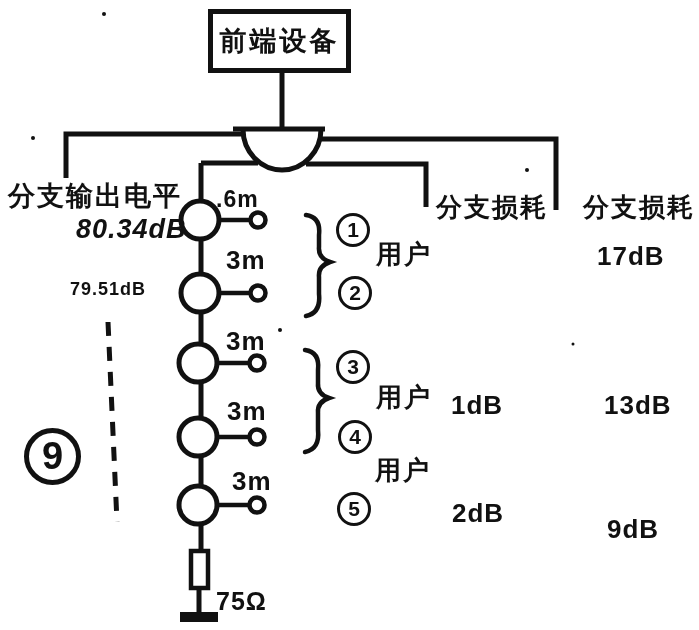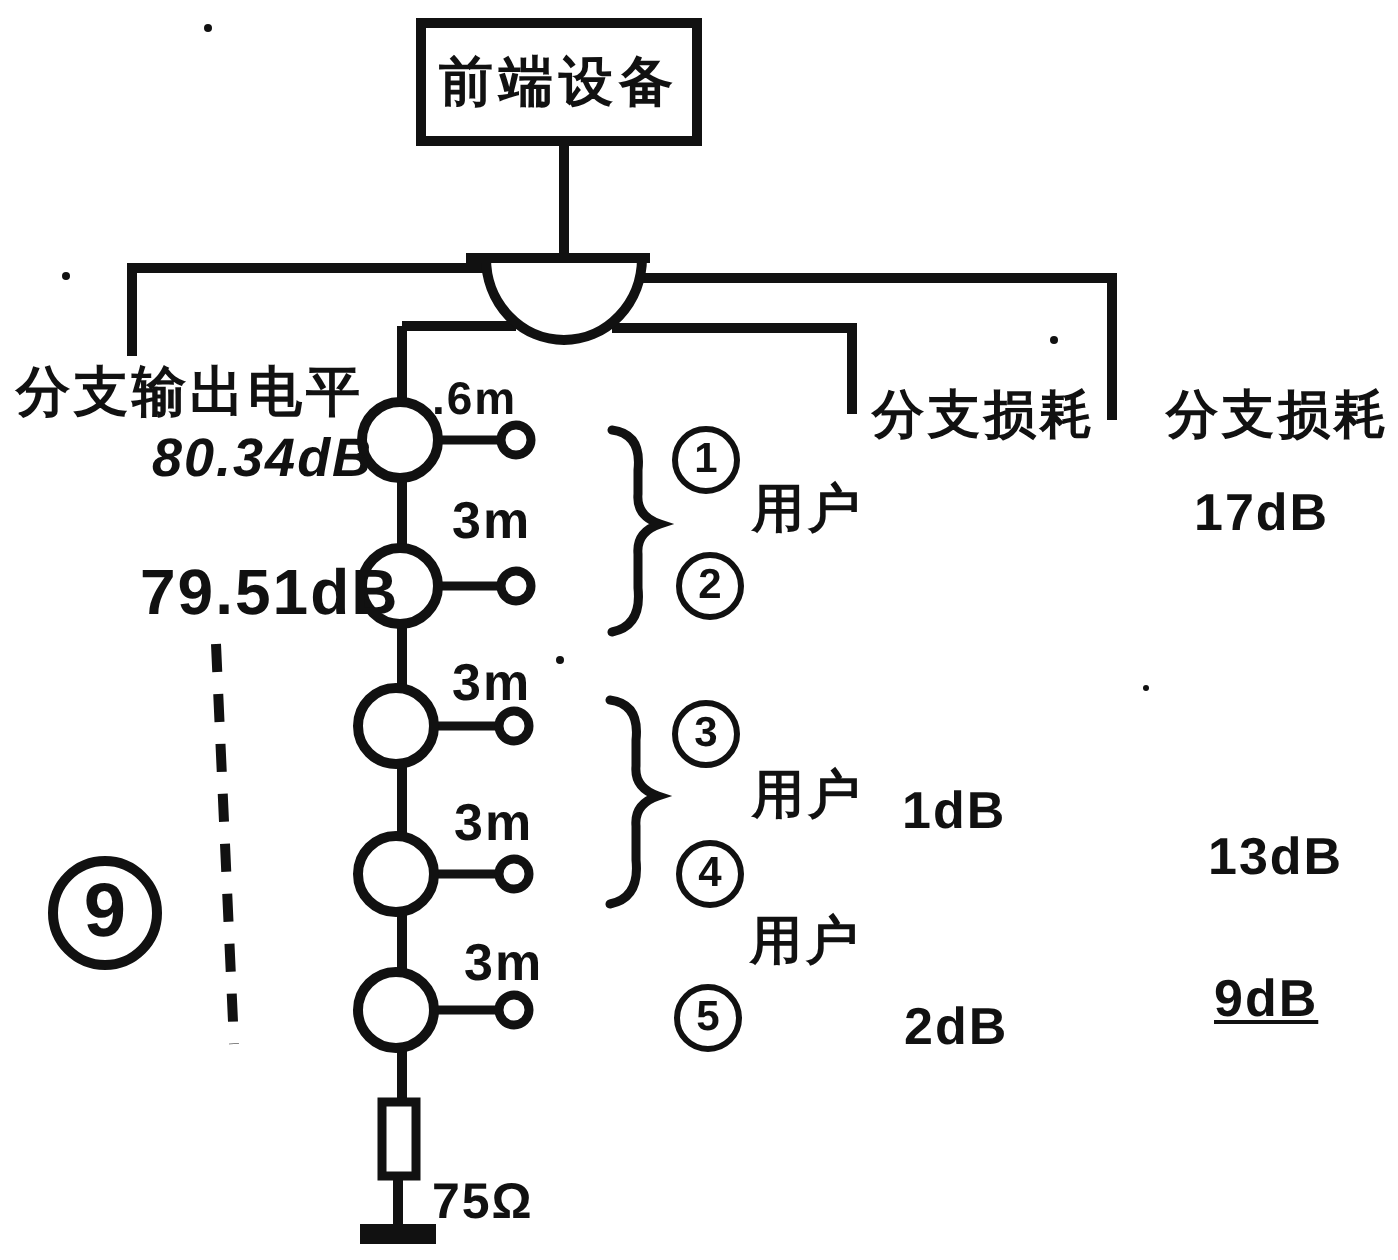--- a/index.html
+++ b/index.html
@@ -89,21 +89,21 @@
       <circle cx="573" cy="344" r="1.5"></circle>
     </g>
   </svg>
 
   <div class="headend">
     <span>前端设备</span>
   </div>
 
   <div class="lbl cjk" style="left:8px;top:182px;font-size:27px;">分支输出电平</div>
   <div class="lbl" style="left:76px;top:215px;font-size:27px;font-style:italic;">80.34dB</div>
-  <div class="lbl" style="left:70px;top:280px;font-size:32px;">79.51dB</div>
+  <div class="lbl" style="left:70px;top:280px;font-size:18px;">79.51dB</div>
 
   <div class="lbl" style="left:216px;top:187px;font-size:23px;">.6m</div>
   <div class="lbl" style="left:226px;top:247px;">3m</div>
   <div class="lbl" style="left:226px;top:328px;">3m</div>
   <div class="lbl" style="left:227px;top:398px;">3m</div>
   <div class="lbl" style="left:232px;top:468px;">3m</div>
 
   <div class="numcircle" style="left:336px;top:213px;">
       <span>1</span>
     </div>
@@ -122,23 +122,23 @@
 
   <div class="lbl cjk" style="left:376px;top:241px;">用户</div>
   <div class="lbl cjk" style="left:376px;top:384px;">用户</div>
   <div class="lbl cjk" style="left:375px;top:457px;">用户</div>
 
   <div class="lbl cjk" style="left:436px;top:194px;">分支损耗</div>
   <div class="lbl cjk" style="left:583px;top:194px;">分支损耗</div>
 
   <div class="lbl" style="left:597px;top:243px;">17dB</div>
   <div class="lbl" style="left:451px;top:392px;">1dB</div>
-  <div class="lbl" style="left:604px;top:392px;margin-top:23px;">13dB</div>
+  <div class="lbl" style="left:604px;top:392px;">13dB</div>
   <div class="lbl" style="left:452px;top:500px;">2dB</div>
-  <div class="lbl" style="left:607px;top:486px;text-decoration:underline;">9dB</div>
+  <div class="lbl" style="left:607px;top:516px;">9dB</div>
 
   <div class="lbl" style="left:216px;top:588px;font-size:25px;">75Ω</div>
 
   <div class="fignum">
     <span>9</span>
   </div>
 
 </div>
 
 </body></html>

